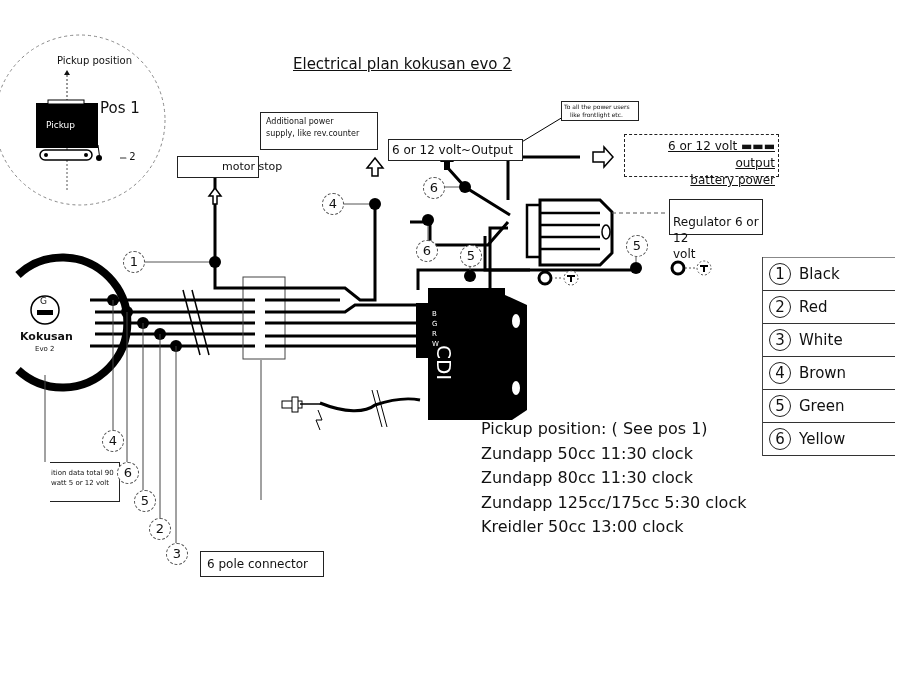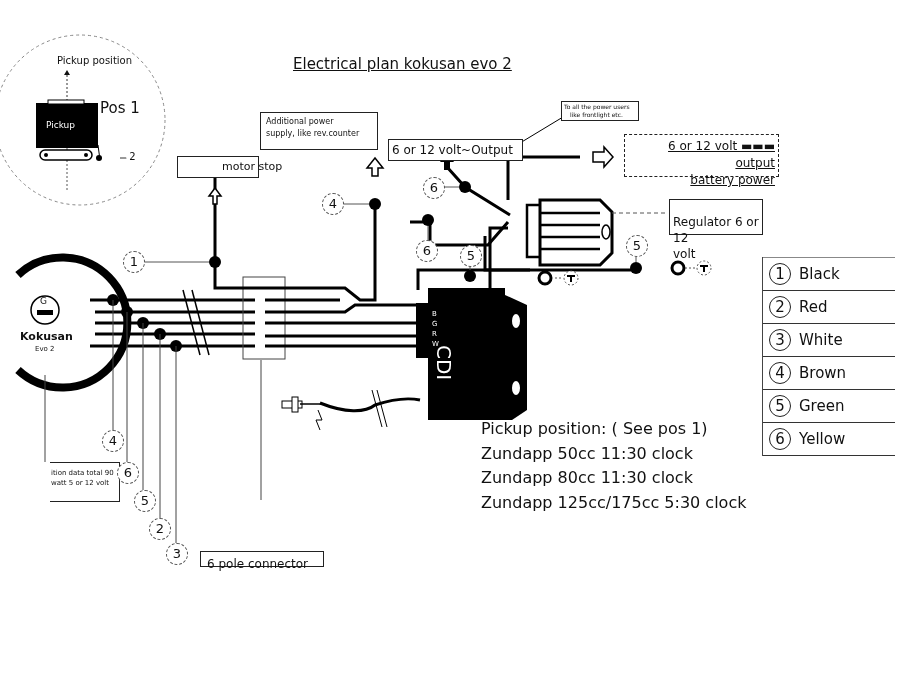--- a/index.html
+++ b/index.html
@@ -167,21 +167,21 @@
   <div>battery power</div>
 </div>
 <div class="box" style="left:669px;top:199px;width:94px;height:36px;font-size:12px;line-height:16px;padding:14px 3px;">
   <div>Regulator 6 or 12</div>
   <div>volt</div>
 </div>
 <div class="box" style="left:17px;top:462px;width:70px;height:40px;font-size:7px;line-height:10px;padding:5px 0 0 1px;border-left:none;overflow:hidden;margin-left:33px;">
   <div>ition data total 90</div>
   <div>watt 5 or 12 volt</div>
 </div>
-<div class="box lbl" style="left:200px;top:551px;width:124px;height:16px;font-size:12px;line-height:24px;padding-left:6px;">6 pole connector</div>
+<div class="box lbl" style="left:200px;top:551px;width:124px;height:26px;font-size:12px;line-height:24px;padding-left:6px;">6 pole connector</div>
 
 <div class="lbl" style="left:40px;top:296px;font-size:9px;">G</div>
 <div class="lbl" style="left:20px;top:330px;font-size:11px;font-weight:bold;">Kokusan</div>
 <div class="lbl" style="left:35px;top:345px;font-size:7px;">Evo 2</div>
 
 <div class="lbl" style="left:456px;top:345px;font-size:20px;color:#fff;transform:rotate(90deg);transform-origin:left top;">CDI</div>
 <div class="lbl" style="left:432px;top:309px;font-size:7px;color:#fff;line-height:10px;">
   <div>B</div>
   <div>G</div>
   <div>R</div>
@@ -225,13 +225,14 @@
       <span class="num">6</span>
       <span>Yellow</span>
     </div>
 </div>
 
 <div class="pickup-text">
   <div>Pickup position: ( See pos 1)</div>
   <div>Zundapp 50cc 11:30 clock</div>
   <div>Zundapp 80cc 11:30 clock</div>
   <div>Zundapp 125cc/175cc 5:30 clock</div>
+  <div>Kreidler 50cc 13:00 clock</div>
 </div>
 
 </body></html>

